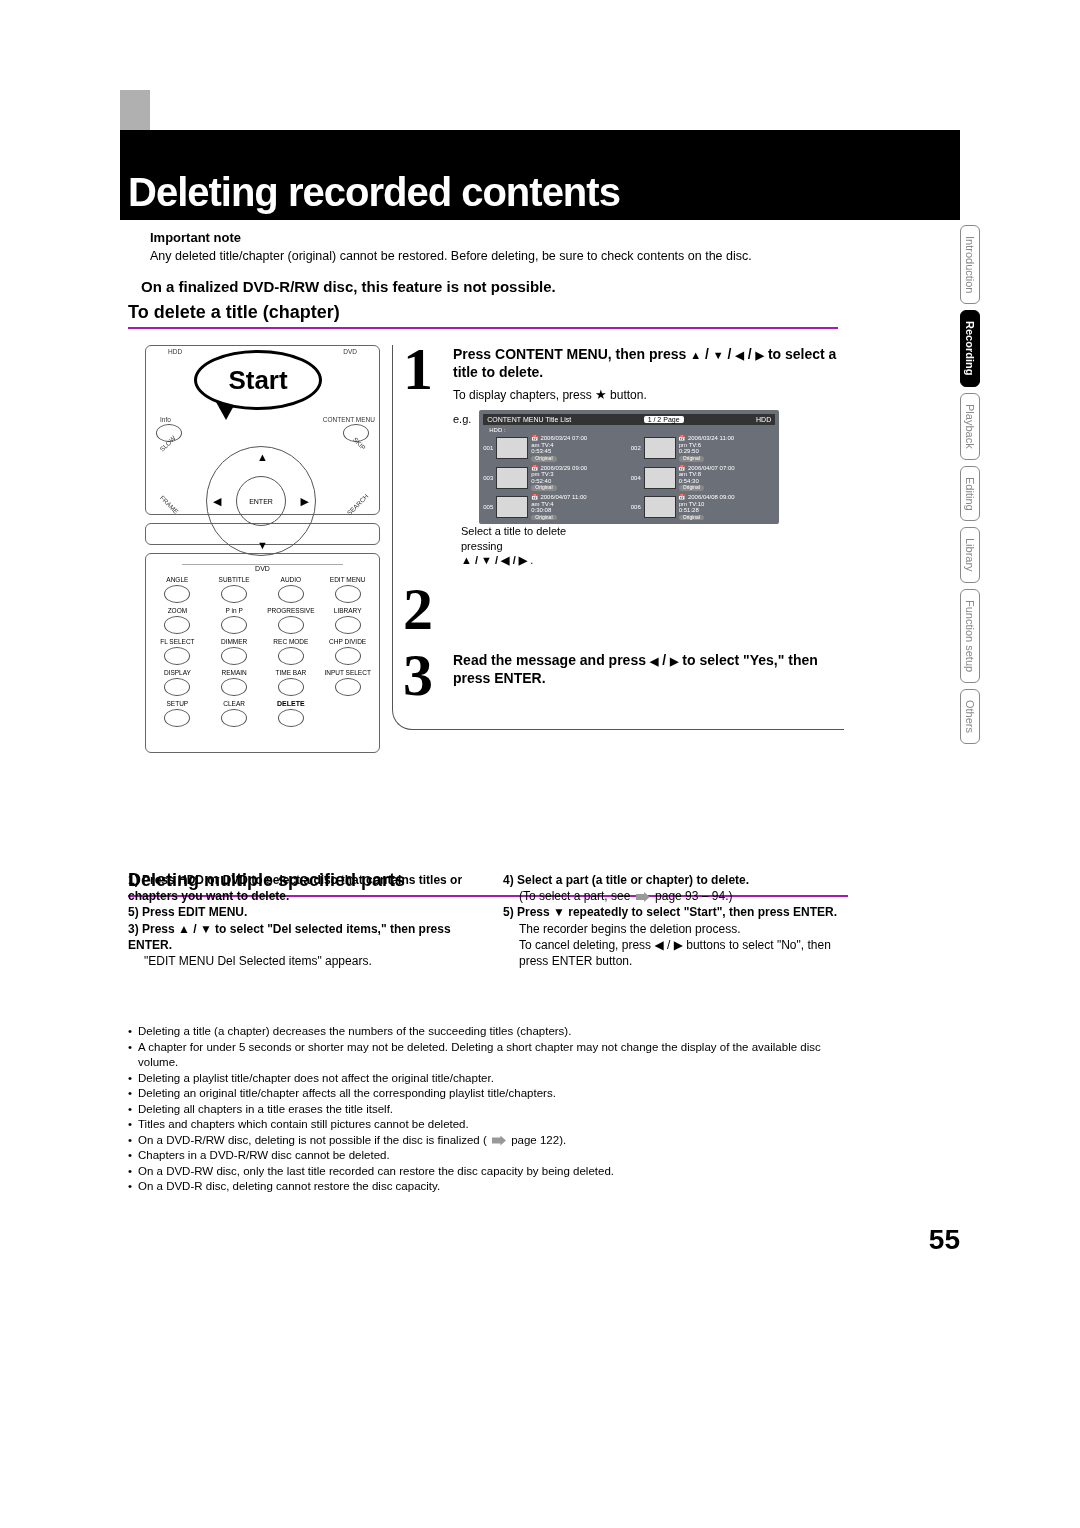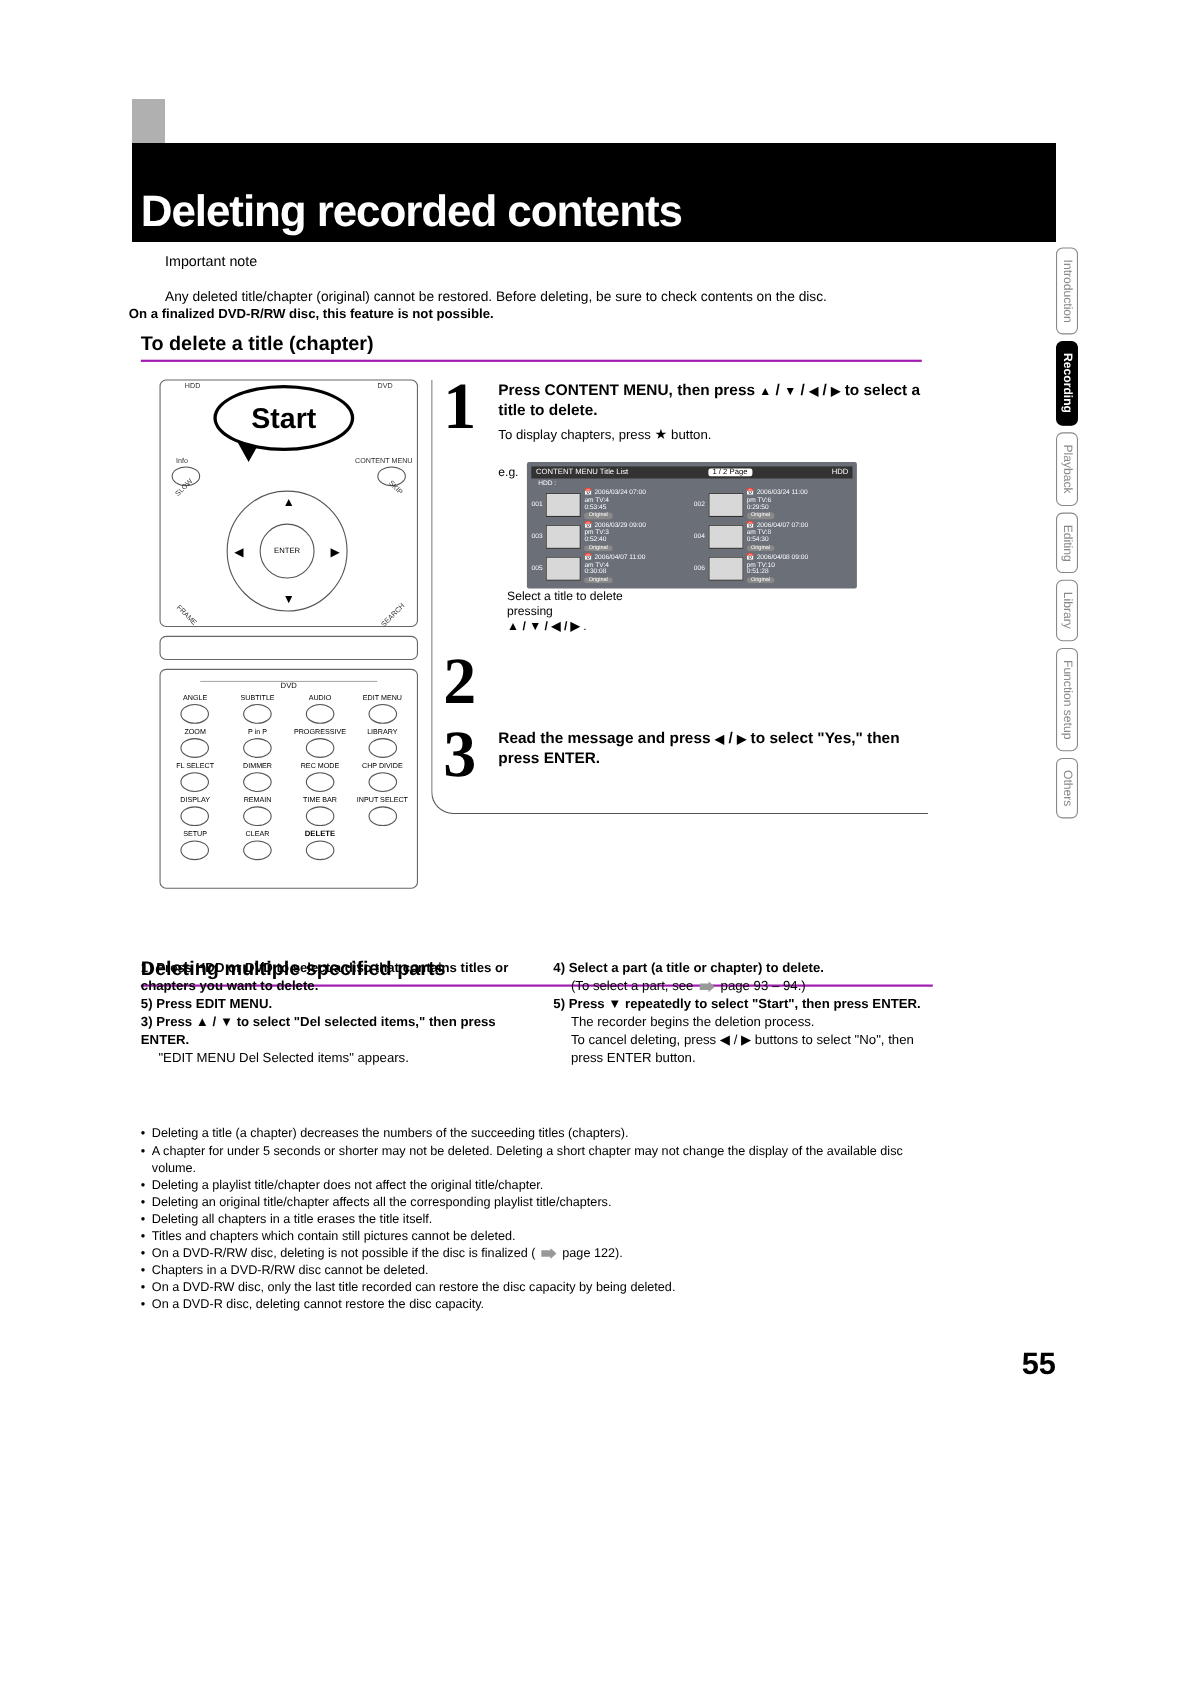--- a/index.html
+++ b/index.html
@@ -65,30 +65,30 @@
     letter-spacing:-1px;
   }
   .important-block {
     position:absolute;
     top:230px;
     left:150px;
     right:135px;
   }
   .important-block h4 {
     font-size:13px;
-    font-weight:normal;
-    margin-bottom:18px;
+    font-weight:bold;
+    margin-bottom:4px;
   }
   .important-block p { font-size:12.5px; }
   .finalized-note {
     position:absolute;
     top:278px;
-    left:117px;
-    font-weight:bold;
-    font-size:12px;
+    left:141px;
+    font-weight:bold;
+    font-size:15px;
   }
   .subheading {
     position:absolute;
     border-bottom:2px solid #a21caf;
     font-size:18px;
     font-weight:bold;
     padding-bottom:4px;
   }
   .sub1 { top:302px; left:128px; width:710px; }
   .sub2 { top:870px; left:128px; width:720px; }
@@ -120,21 +120,21 @@
     left:145px;
     width:235px;
   }
   .remote-box {
     border:1px solid #666;
     border-radius:6px;
     padding:10px 6px;
     margin-bottom:8px;
     background:#fff;
   }
-  .remote-box.top { height:225px; position:relative;text-align:center; }
+  .remote-box.top { height:170px; position:relative;text-align:center; }
   .remote-box.mid { height:18px; }
   .remote-box.bot { height:200px; }
   .start-bubble {
     position:absolute;
     top:4px;
     left:48px;
     width:128px;
     height:60px;
     border:3px solid #000;
     border-radius:50%;
@@ -428,21 +428,21 @@
     </div>
   </div>
 
   <div class="steps">
 
     <div class="step">
       <div class="step-num">1</div>
       <div class="step-body">
         <h5>Press CONTENT MENU, then press <span class="tri">▲</span> / <span class="tri">▼</span> / <span class="tri">◀</span> / <span class="tri">▶</span> to select a title to delete.</h5>
         <p>To display chapters, press <span class="star">★</span> button.</p>
-        <div style="margin-top:16px">
+        <div style="margin-top:6px">
           <span class="eg-label">e.g.</span>
           <div class="title-list-mock">
             <div class="title-list-header">
               <span>CONTENT MENU Title List</span>
               <span style="background:#fff;color:#000;padding:0 4px;border-radius:2px">1 / 2 Page</span>
               <span>HDD</span>
             </div>
             <div style="font-size:6px;margin:1px 0 2px 6px">HDD :</div>
             <div class="tl-grid" id="tl-grid">
                 <div class="tl-cell">

